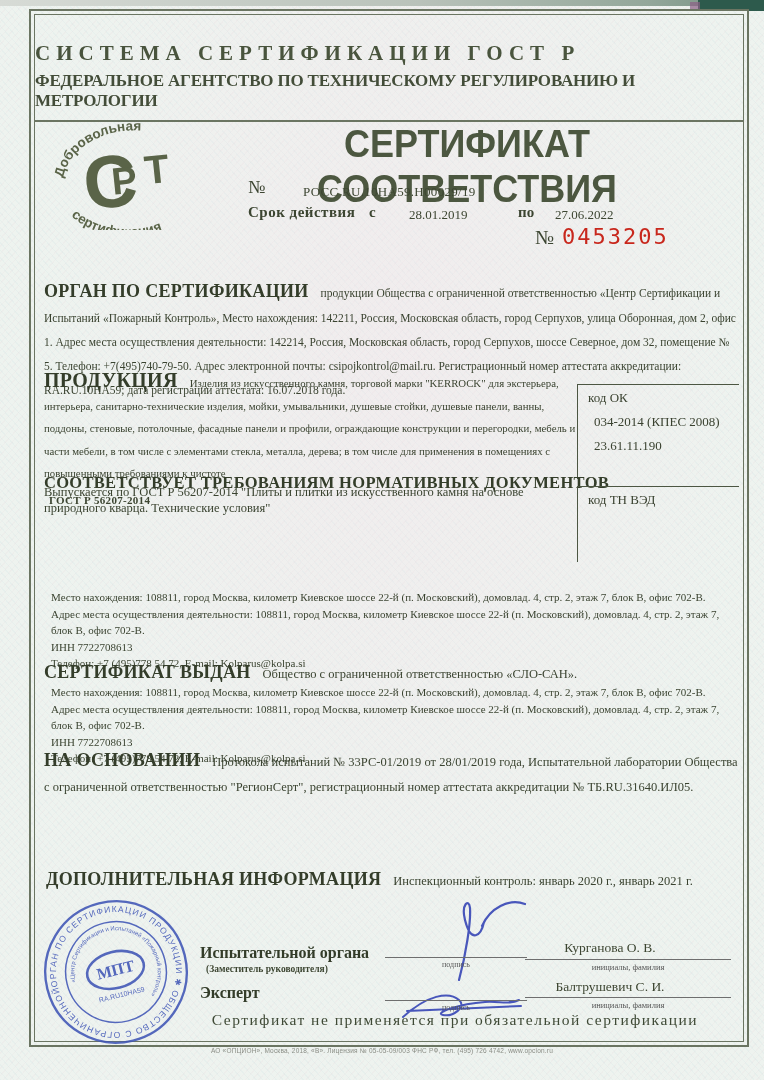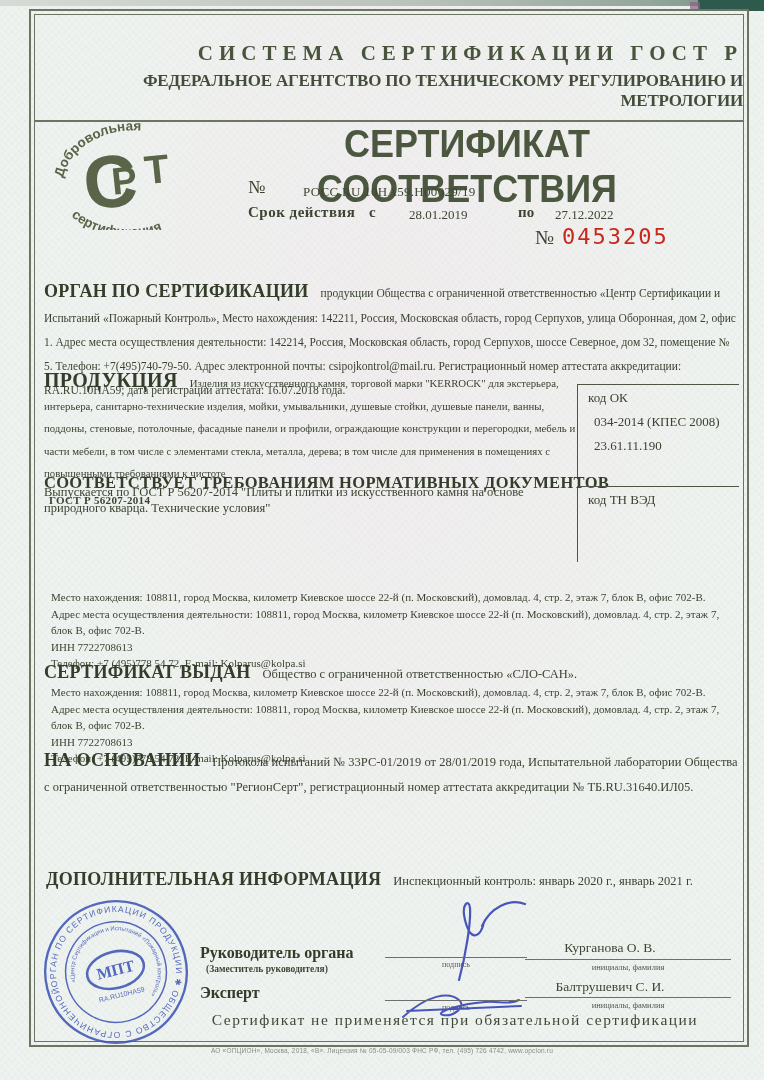--- a/index.html
+++ b/index.html
@@ -12,21 +12,21 @@
       #eef3ef;
     font-family:"Liberation Serif", serif;color:#3c4531;}
   .scan-top{position:absolute;left:0;top:0;width:764px;height:6px;
     background:linear-gradient(90deg,#d7dbd6,#b9c2ba 55%,#93a79a 85%,#6e8d7d);}
   .scan-corner{position:absolute;right:0;top:0;width:66px;height:11px;background:#2d5a4c;}
   .scan-corner-dot{position:absolute;right:64px;top:2px;width:10px;height:7px;background:#8b5f86;opacity:.7;}
 
   .cert{position:absolute;left:29px;top:9px;width:716px;height:1034px;border:2px solid #6b7562;background:transparent;}
   .cert-inner{position:absolute;inset:3px;border:1px solid #6b7562;}
 
-  .hdr{padding-top:26px;text-align:right;}
+  .hdr{padding-top:26px;text-align:left;}
   .sys-title{font-size:21px;font-weight:bold;letter-spacing:6px;color:#49543d;}
   .agency{margin-top:5px;font-size:17px;font-weight:bold;letter-spacing:-0.2px;color:#434d39;}
   .hdr-rule{margin-top:9px;border-bottom:2px solid #6b7562;}
 
   .abs{position:absolute;margin:0;}
   .rst-logo{left:18px;top:101px;}
   .doc-title{left:168px;top:106px;width:528px;text-align:center;
     font-family:"Liberation Sans",sans-serif;font-weight:bold;font-size:36px;
     color:#4c5740;transform:scale(1,1.08);transform-origin:top center;letter-spacing:0;}
 
@@ -125,21 +125,21 @@
 
       <h1 class="abs doc-title">СЕРТИФИКАТ СООТВЕТСТВИЯ</h1>
 
       <span class="abs no-sym">№</span>
       <span class="abs no-val">РОСС RU.10НА59.Н00029/19</span>
 
       <span class="abs val-label">Срок действия</span>
       <span class="abs val-c">с</span>
       <span class="abs val-from">28.01.2019</span>
       <span class="abs val-po">по</span>
-      <span class="abs val-to">27.12.2022</span>
+      <span class="abs val-to">27.06.2022</span>
 
       <div class="abs blank-no">
         <span>№</span><span class="digits">0453205</span>
       </div>
 
       <p class="sec sec-authority">
         <span class="h h18">ОРГАН ПО СЕРТИФИКАЦИИ</span><span class="t">продукции Общества с ограниченной ответственностью «Центр Сертификации и Испытаний «Пожарный Контроль», Место нахождения: 142211, Россия, Московская область, город Серпухов, улица Оборонная, дом 2, офис 1. Адрес места осуществления деятельности: 142214, Россия, Московская область, город Серпухов, шоссе Северное, дом 32, помещение № 5. Телефон: +7(495)740-79-50. Адрес электронной почты: csipojkontrol@mail.ru. Регистрационный номер аттестата аккредитации: RA.RU.10НА59; дата регистрации аттестата: 16.07.2018 года.</span>
       </p>
 
       <div class="sec sec-product">
@@ -204,21 +204,21 @@
           </text>
           <text font-family="Liberation Sans, sans-serif" font-size="5.6" fill="#3f55b6">
             <textPath href="#stampRingIn">«Центр Сертификации и Испытаний «Пожарный контроль»</textPath>
           </text>
           <ellipse cx="70" cy="68" rx="27" ry="17" stroke="#3f55b6" stroke-width="2.4"></ellipse>
           <text x="70" y="73" text-anchor="middle" font-family="Liberation Serif, serif" font-weight="bold" font-size="15" fill="#3f55b6">МПТ</text>
           <text x="70" y="94" text-anchor="middle" font-family="Liberation Sans, sans-serif" font-size="6.5" fill="#3f55b6">RA.RU10НА59</text>
         </g>
       </svg>
 
-      <div class="abs sig-role1">Руководитель органа</div>
+      <div class="abs sig-role1">Испытательной органа</div>
       <div class="abs sig-role1-sub">(Заместитель руководителя)</div>
       <div class="abs sig-role2">Эксперт</div>
 
       <svg class="abs sig1" width="112" height="92" viewBox="0 0 112 92">
         <path d="M 26,88 C 33,62 38,30 37,16 C 36,6 28,12 32,28 C 38,52 48,44 51,30 M 49,34 C 57,16 76,6 92,12" fill="none" stroke="#3545b5" stroke-width="2.2" stroke-linecap="round" opacity="0.9"></path>
       </svg>
       <svg class="abs sig2" width="140" height="40" viewBox="0 0 140 40">
         <path d="M 6,30 C 30,8 52,4 62,13 C 70,20 56,30 46,28 C 36,26 62,17 88,15 C 103,14 112,18 122,13 M 10,24 L 124,19" fill="none" stroke="#3545b5" stroke-width="2" stroke-linecap="round" opacity="0.9"></path>
       </svg>
 

